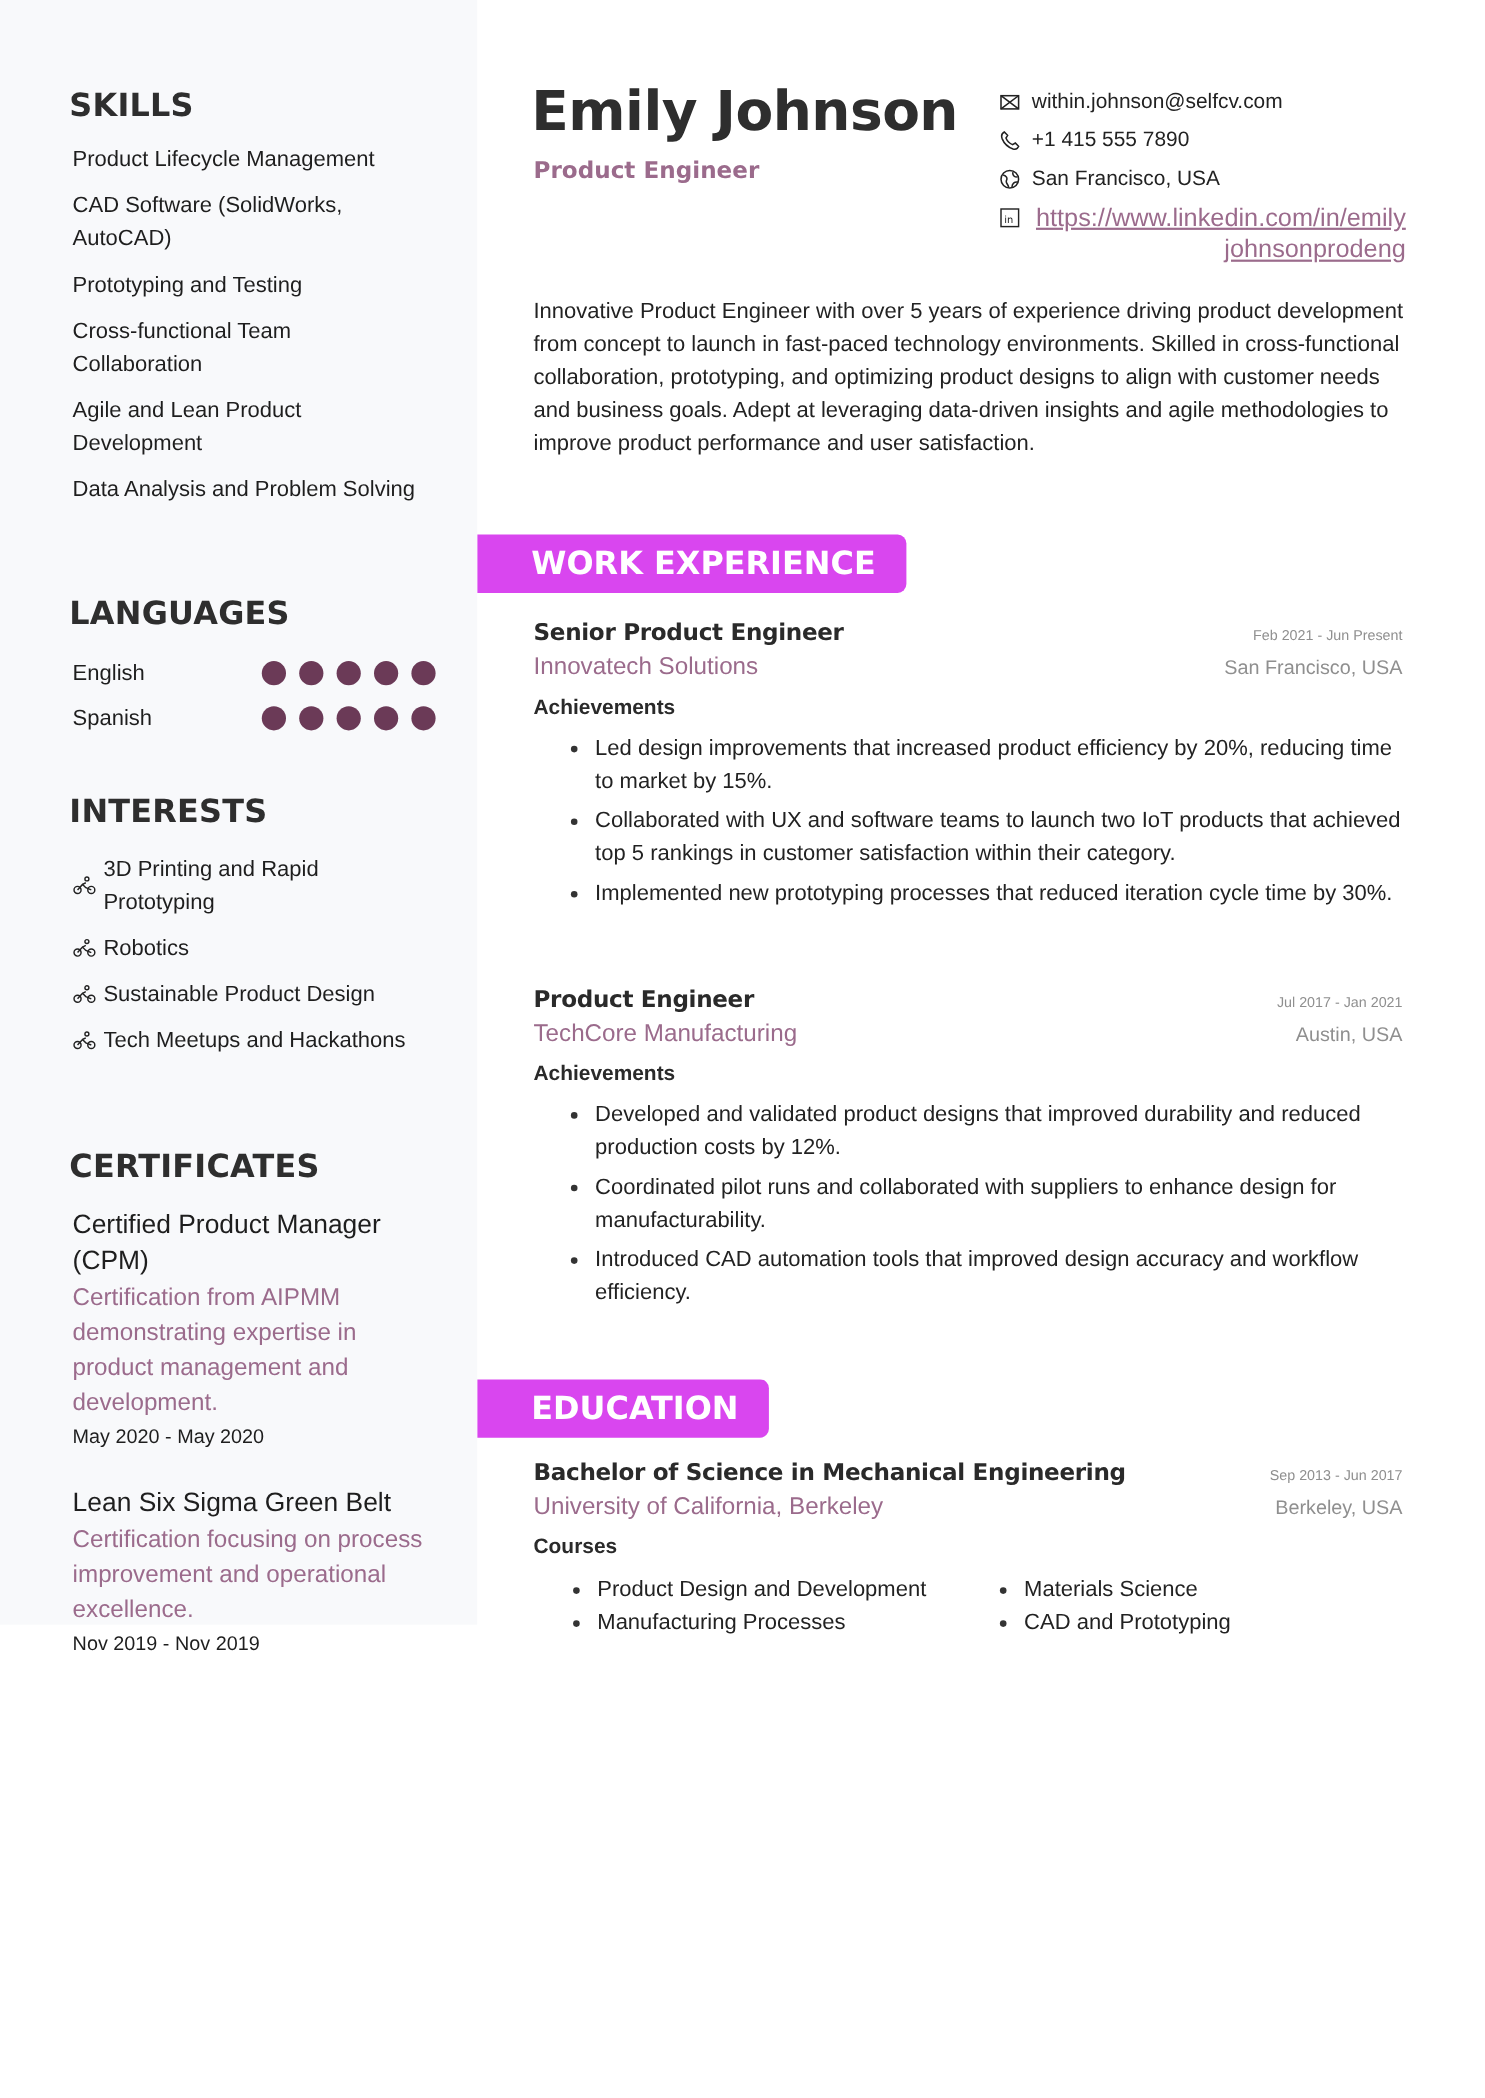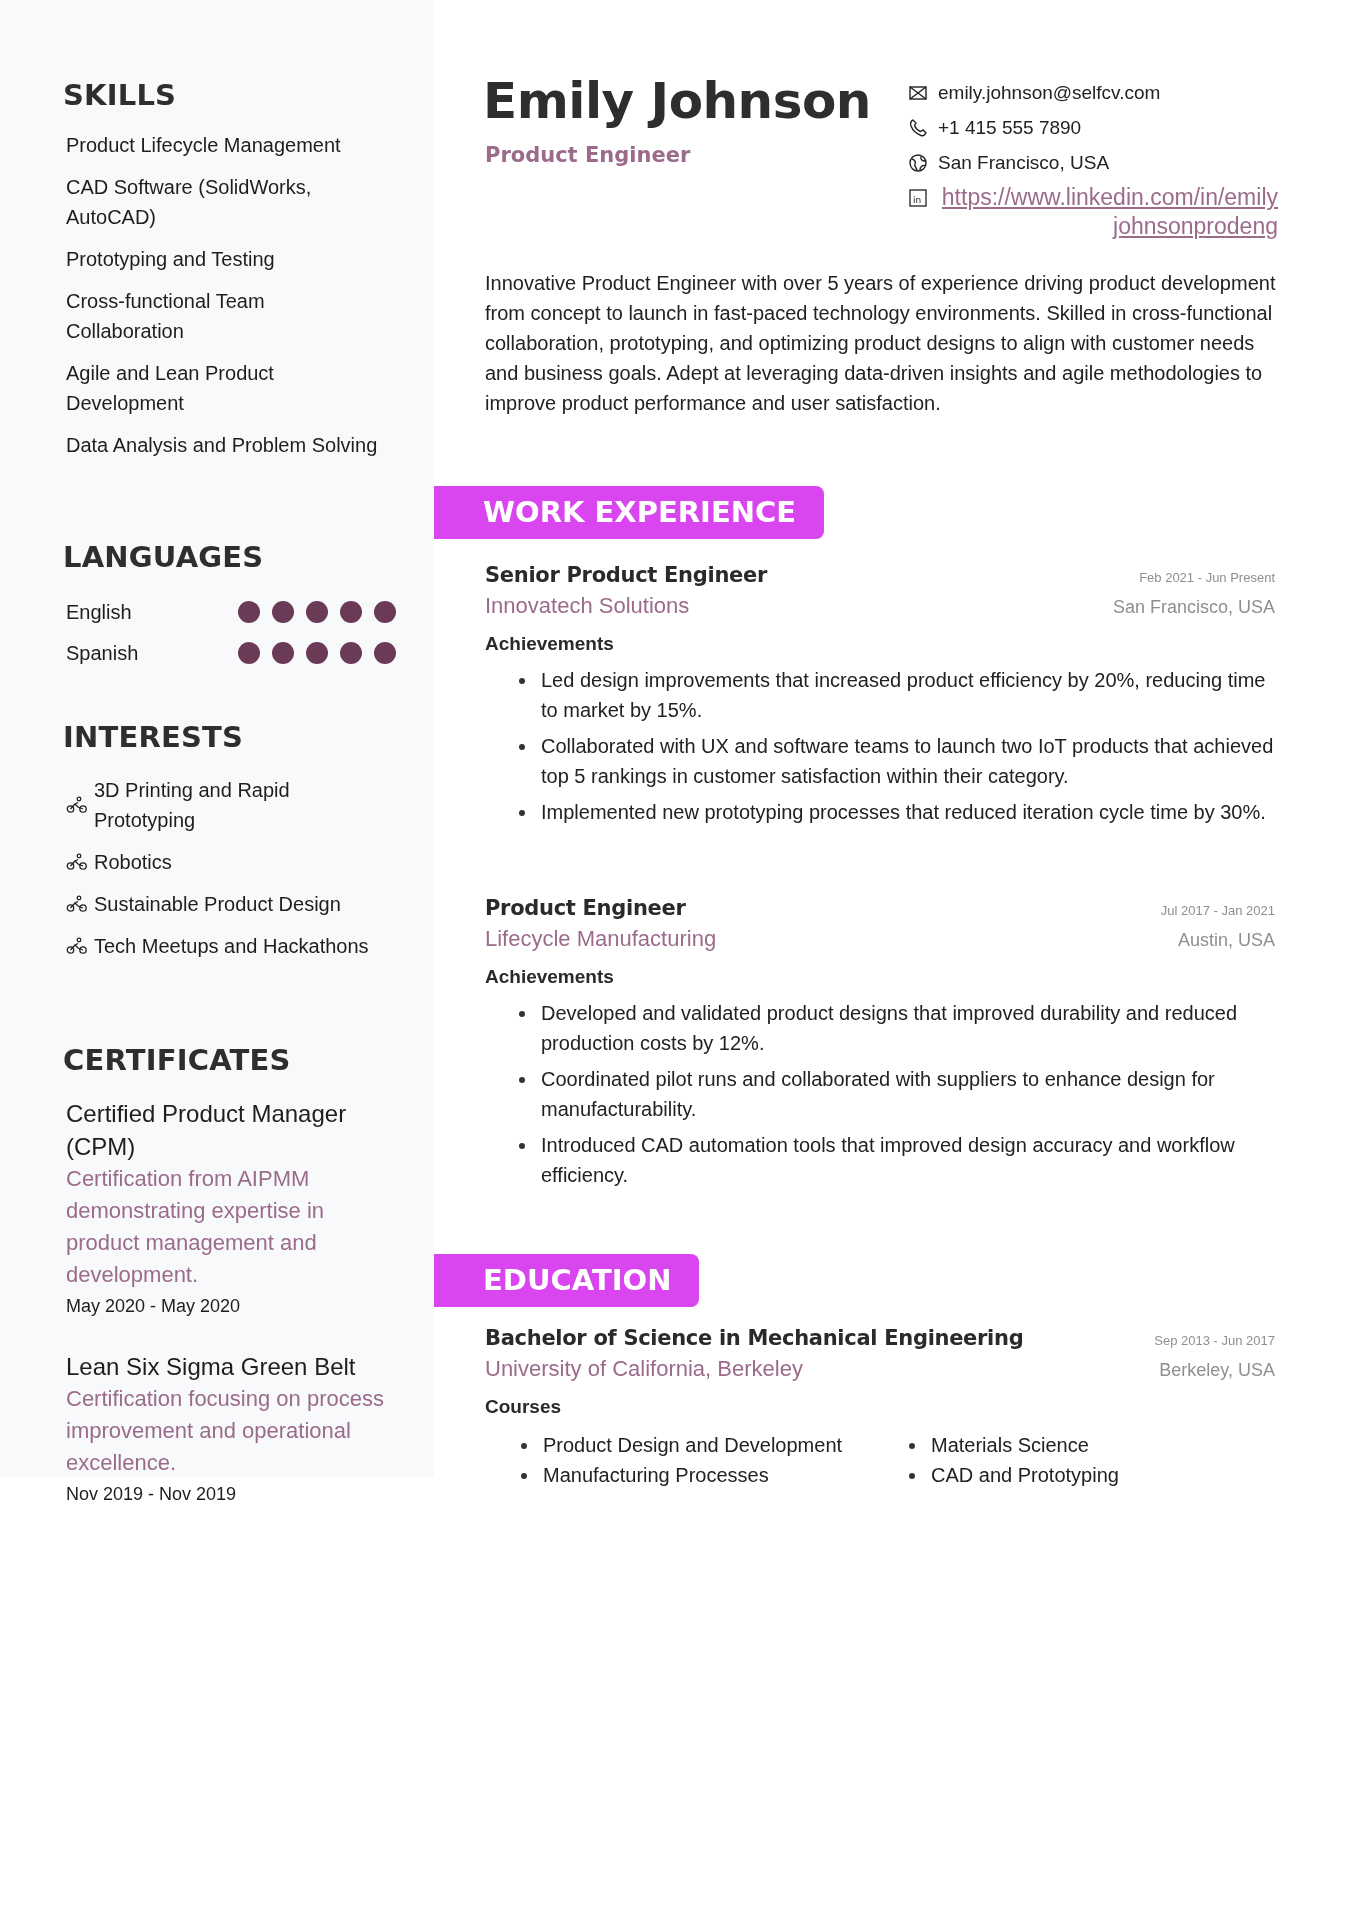--- a/index.html
+++ b/index.html
@@ -151,21 +151,21 @@
 
 <h1 class="name">Emily Johnson</h1>
 <div class="title">Product Engineer</div>
 
 <ul class="contacts">
   <li>
     <svg class="c-icon" viewBox="0 0 20 20" fill="none" stroke="#222" stroke-width="1.4">
         <rect x="2" y="4" width="16" height="12"></rect>
         <path d="M2 4 L18 16 M18 4 L2 16"></path>
       </svg>
-    <span class="c-text">emily.johnson@selfcv.com</span>
+    <span class="c-text">within.johnson@selfcv.com</span>
   </li>
   <li>
     <svg class="c-icon" viewBox="0 0 20 20" fill="none" stroke="#222" stroke-width="1.4">
         <path d="M5 2 C3 3 2 5 3 8 C5 13 9 16 13 17.5 C15.5 18.3 17 17 18 15 L15 12 L12.5 13.5 C10 12.5 7.5 10 6.5 7.5 L8 5 Z"></path>
       </svg>
     <span class="c-text">+1 415 555 7890</span>
   </li>
   <li>
     <svg class="c-icon" viewBox="0 0 20 20" fill="none" stroke="#222" stroke-width="1.4">
         <circle cx="10" cy="10" r="8"></circle>
@@ -202,21 +202,21 @@
     <li>Implemented new prototyping processes that reduced iteration cycle time by 30%.</li>
   </ul>
 </section>
 
 <section class="job" style="top:891px">
   <div class="job-head">
     <span class="job-title">Product Engineer</span>
     <span class="job-date">Jul 2017 - Jan 2021</span>
   </div>
   <div class="job-sub">
-    <span class="job-company">Lifecycle Manufacturing</span>
+    <span class="job-company">TechCore Manufacturing</span>
     <span class="job-loc">Austin, USA</span>
   </div>
   <div class="sub-heading">Achievements</div>
   <ul class="bullets">
     <li>Developed and validated product designs that improved durability and reduced production costs by 12%.</li>
     <li>Coordinated pilot runs and collaborated with suppliers to enhance design for manufacturability.</li>
     <li>Introduced CAD automation tools that improved design accuracy and workflow efficiency.</li>
   </ul>
 </section>
 

